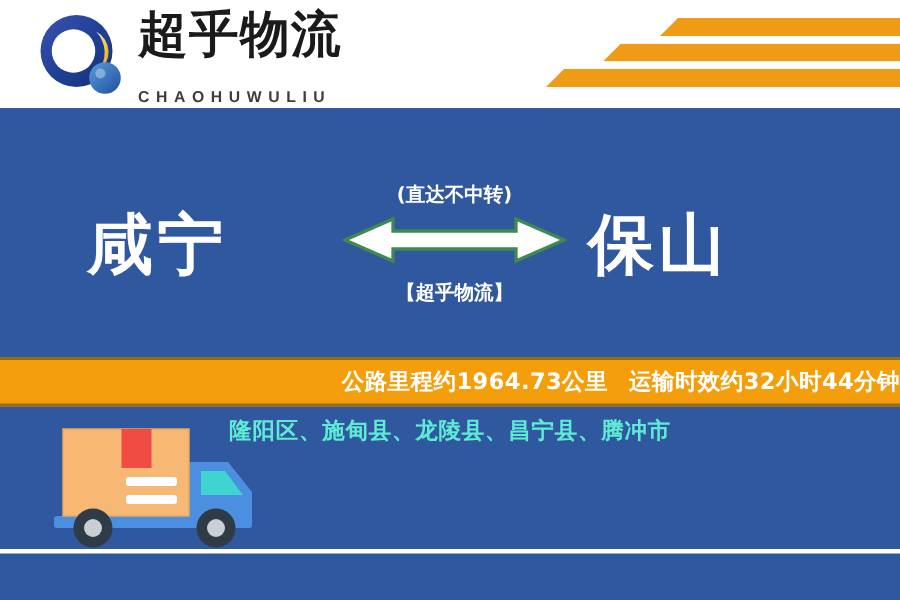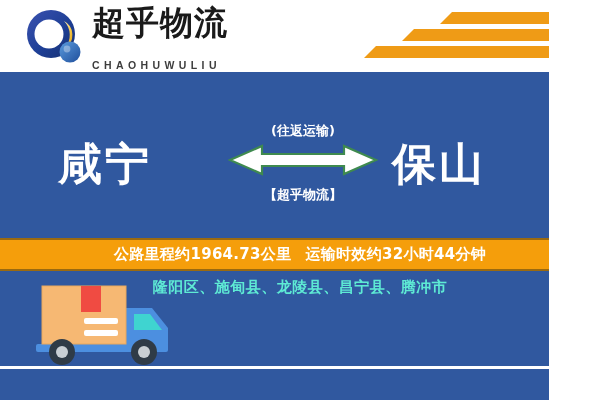--- a/index.html
+++ b/index.html
@@ -5,21 +5,21 @@
   html, body {
     margin: 0;
     padding: 0;
     background: #ffffff;
   }
   body {
     font-family: "Liberation Sans", "DejaVu Sans", sans-serif;
   }
   #banner {
     position: relative;
-    width: 549px;
+    width: 600px;
     height: 400px;
     overflow: hidden;
     background: #ffffff;
   }
 
   
   .header {
     position: absolute;
     left: 0; top: 0;
     width: 600px;
@@ -137,21 +137,21 @@
     position: absolute;
     left: 0; top: 166px;
     width: 600px;
     height: 33px;
     background: #f59e0b;
     border-top: 2px solid #9a6a10;
     border-bottom: 2px solid #9a6a10;
     box-sizing: border-box;
     display: flex;
     align-items: center;
-    justify-content: center;
+    justify-content: flex-end;
   }
   .info-text {
     font-family: "DejaVu Sans", "Liberation Sans", sans-serif;
     font-size: 15px;
     font-weight: bold;
     color: #ffffff;
     white-space: nowrap;
     letter-spacing: 0.3px;
   }
   .info-gap { display: inline-block; width: 14px; }
@@ -236,21 +236,21 @@
       <div class="stripe s3"></div>
     </div>
   </div>
 
   <div class="blue-panel">
 
     <div class="route">
       <span class="city origin">咸宁</span>
 
       <div class="arrow-group">
-        <div class="arrow-top-note">(往返运输)</div>
+        <div class="arrow-top-note">(直达不中转)</div>
         <span class="arrow-svg">
           <svg width="150" height="34" viewBox="0 0 150 34" aria-hidden="true">
             <path d="M2 17 L34 3 L34 11 L116 11 L116 3 L148 17 L116 31 L116 23 L34 23 L34 31 Z" fill="#ffffff" stroke="#3f8a4f" stroke-width="2.2" stroke-linejoin="miter"></path>
           </svg>
         </span>
         <div class="arrow-bottom-note">【超乎物流】</div>
       </div>
 
       <span class="city dest">保山</span>
     </div>

